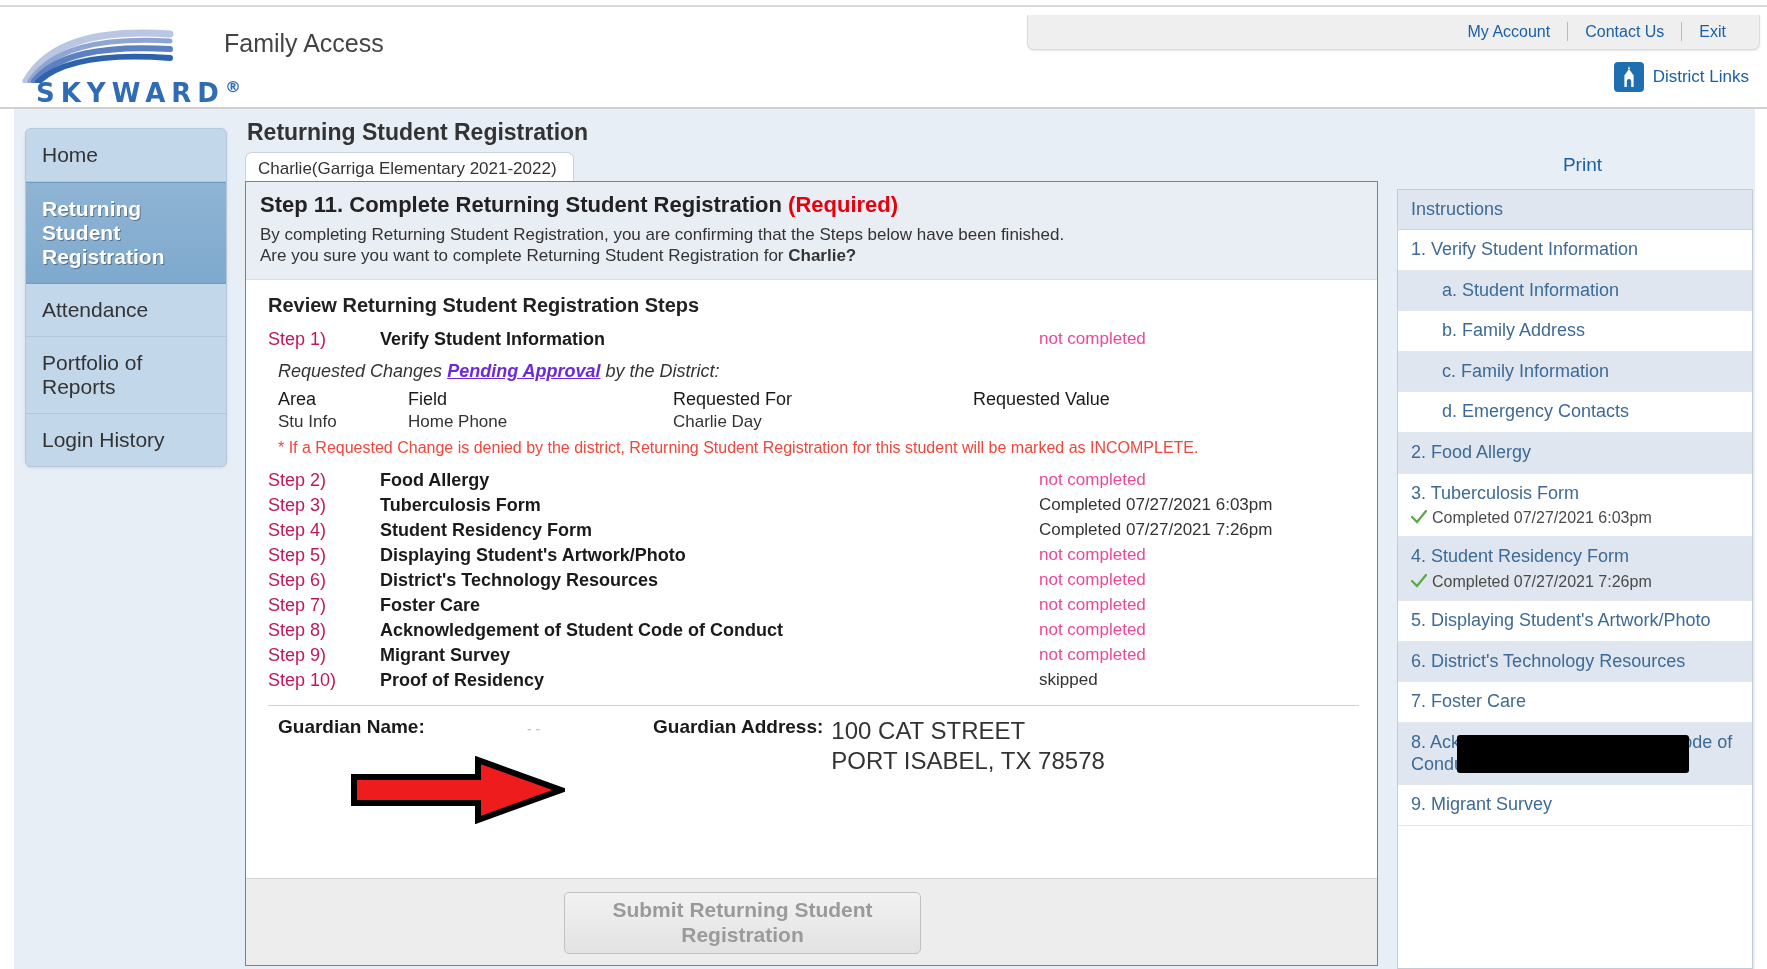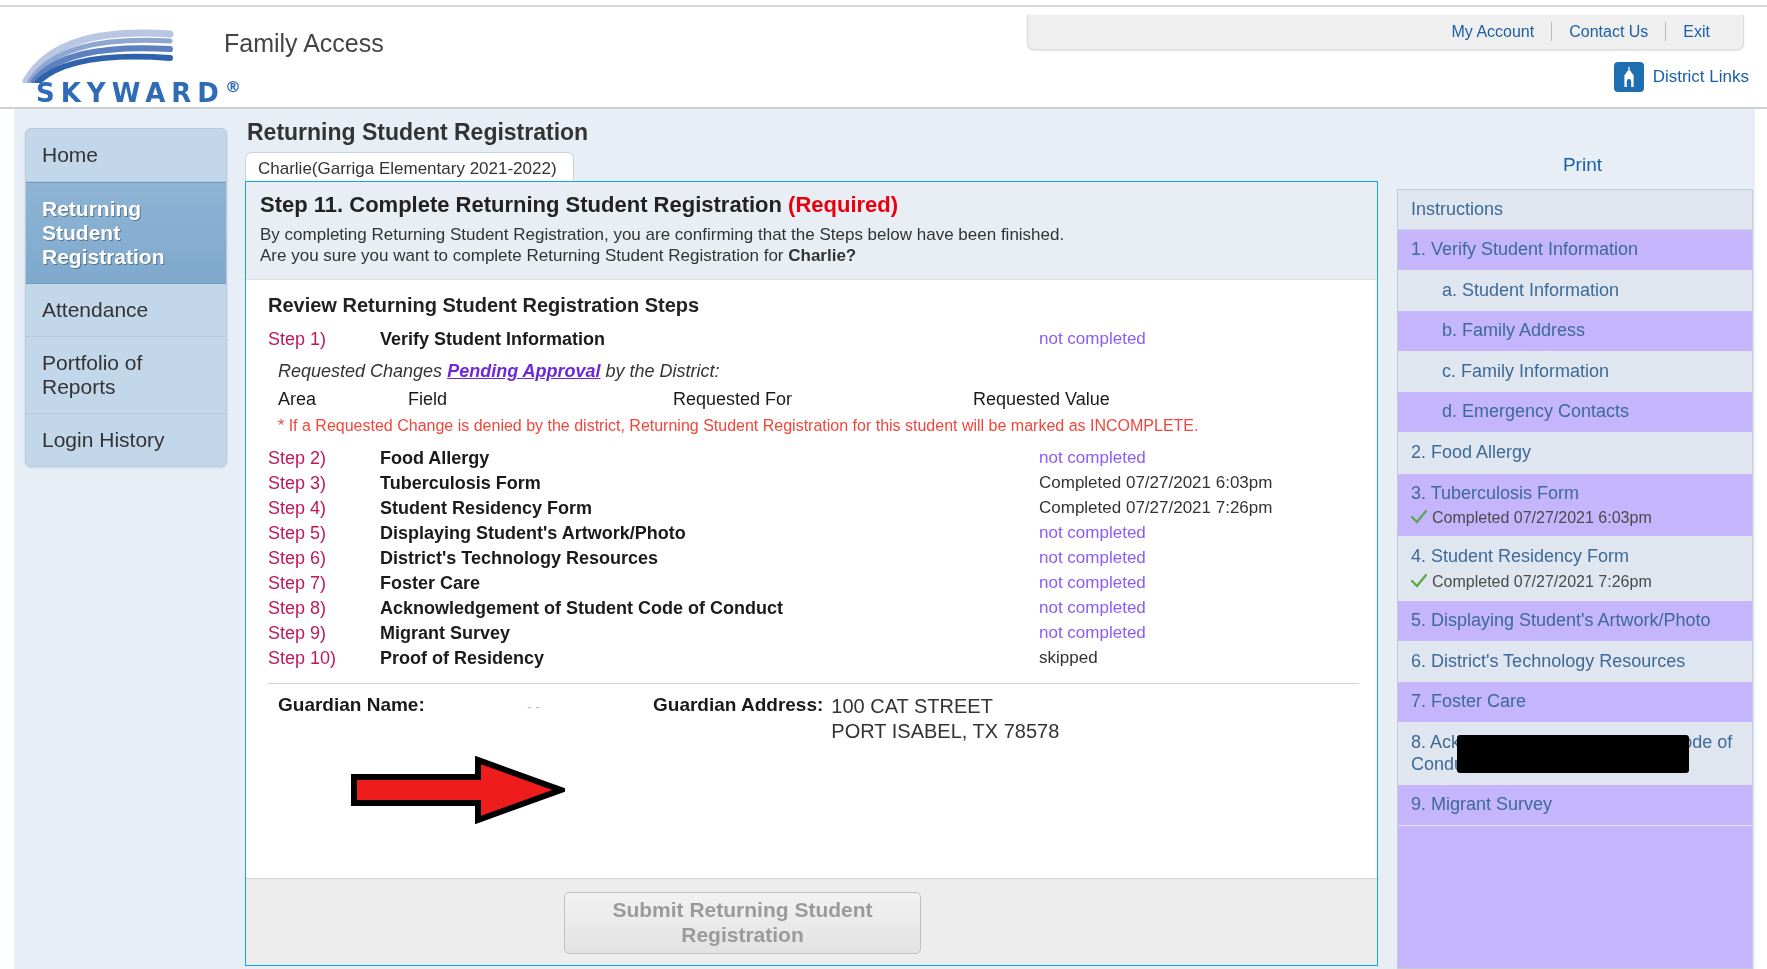--- a/index.html
+++ b/index.html
@@ -43,20 +43,21 @@
     font-size: 25px; color: #444; font-weight: normal;
   }
 
   .acct-bar {
     position: absolute; left: 1027px; top: 8px; width: 715px; height: 34px;
     background: #efefef;
     border: 1px solid #dcdcdc;
     border-top: none;
     border-radius: 0 0 7px 7px;
     box-shadow: 0 1px 2px rgba(0,0,0,.10);
+    padding-left: 16px;
   }
   .acct-links {
     position: absolute; right: 16px; top: 7px;
     display: flex; align-items: center; gap: 0;
   }
   .acct-links a {
     color: #1b5fa8; font-size: 16px; text-decoration: none;
     padding: 0 17px;
   }
   .acct-links .divider {
@@ -165,21 +166,21 @@
 
   .review-title {
     font-size: 20px; font-weight: bold; color: #222; margin-bottom: 10px;
   }
 
   .steps-table { width: 100%; border-collapse: collapse; }
   .steps-table td { padding: 2px 0; vertical-align: top; }
   .col-step { width: 112px; font-size: 18px; color: #be185d; }
   .col-name { font-size: 18px; font-weight: bold; color: #1a1a1a; margin-left: 30px; }
   .col-status { width: 320px; font-size: 17px; color: #333; }
-  .status-red { color: #8b5cf6; margin-top: 12px; }
+  .status-red { color: #ec4899; margin-top: 12px; }
 
   .pending-line {
     font-style: italic; font-size: 18px; color: #333; margin: 9px 0 6px 10px;
   }
   .pending-line .approve { color: #6d28d9; font-weight: bold; font-style: italic; text-decoration: underline; }
 
   .chg-table { width: 100%; border-collapse: collapse; margin-left: 10px; }
   .chg-table th {
     text-align: left; font-size: 18px; font-weight: normal; color: #1a1a1a;
     padding: 1px 0;
@@ -197,21 +198,21 @@
   .hr-light {
     border: none; border-top: 1px solid #d3d3d3; margin: 12px 0 10px 0;
   }
 
   .guardian-row {
     display: flex; align-items: flex-start; padding-left: 10px;
   }
   .g-name-label { font-size: 19px; font-weight: bold; color: #1a1a1a; width: 245px; }
   .g-name-value { font-size: 14px; color: #bdbdbd; width: 130px; padding-top: 5px; }
   .g-addr-label { font-size: 19px; font-weight: bold; color: #1a1a1a; }
-  .g-addr-value { font-size: 20px; color: #333; margin-left: 8px; line-height: 1.28; }
+  .g-addr-value { font-size: 24px; color: #333; margin-left: 8px; line-height: 1.28; }
 
   .footer-bar {
     position: absolute; left: 0; bottom: 0; width: 100%;
     background: #ededed;
     border-top: 1px solid #d5d5d5;
     height: 86px;
   }
   .submit-btn {
     position: absolute; left: 318px; top: 13px;
     width: 355px; height: 60px;
@@ -227,21 +228,21 @@
 
   
   .red-arrow {
     position: absolute; left: 350px; top: 756px; width: 215px; height: 68px;
   }
 
   
   .instr-panel {
     position: absolute; left: 1397px; top: 80px;
     width: 356px; height: 780px;
-    background: #c4b5fd;
+    background: #ffffff;
     border: 1px solid #c3ccd6;
     box-sizing: border-box;
     overflow: hidden;
   }
   .instr-head {
     background: #dfe6ef;
     color: #3d6a96;
     font-size: 18px;
     padding: 9px 13px;
     border-bottom: 1px solid #cdd6e0;
@@ -366,20 +367,26 @@
         <div class="pending-line"><span>Requested Changes </span><span class="approve">Pending Approval</span><span> by the District:</span></div>
 
         <table class="chg-table">
           <tbody>
               <tr>
             <th class="chg-c1">Area</th>
             <th class="chg-c2">Field</th>
             <th class="chg-c3">Requested For</th>
             <th>Requested Value</th>
           </tr>
+          <tr>
+            <td>Stu Info</td>
+            <td>Home Phone</td>
+            <td class="val-big">Charlie Day</td>
+            <td></td>
+          </tr>
         </tbody>
           </table>
 
         <div class="deny-note">* If a Requested Change is denied by the district, Returning Student Registration for this student will be marked as INCOMPLETE.</div>
 
         <table class="steps-table">
           <tbody id="steps-body">
               <tr>
                 <td class="col-step">Step 2)</td>
                 <td class="col-name">Food Allergy</td>

